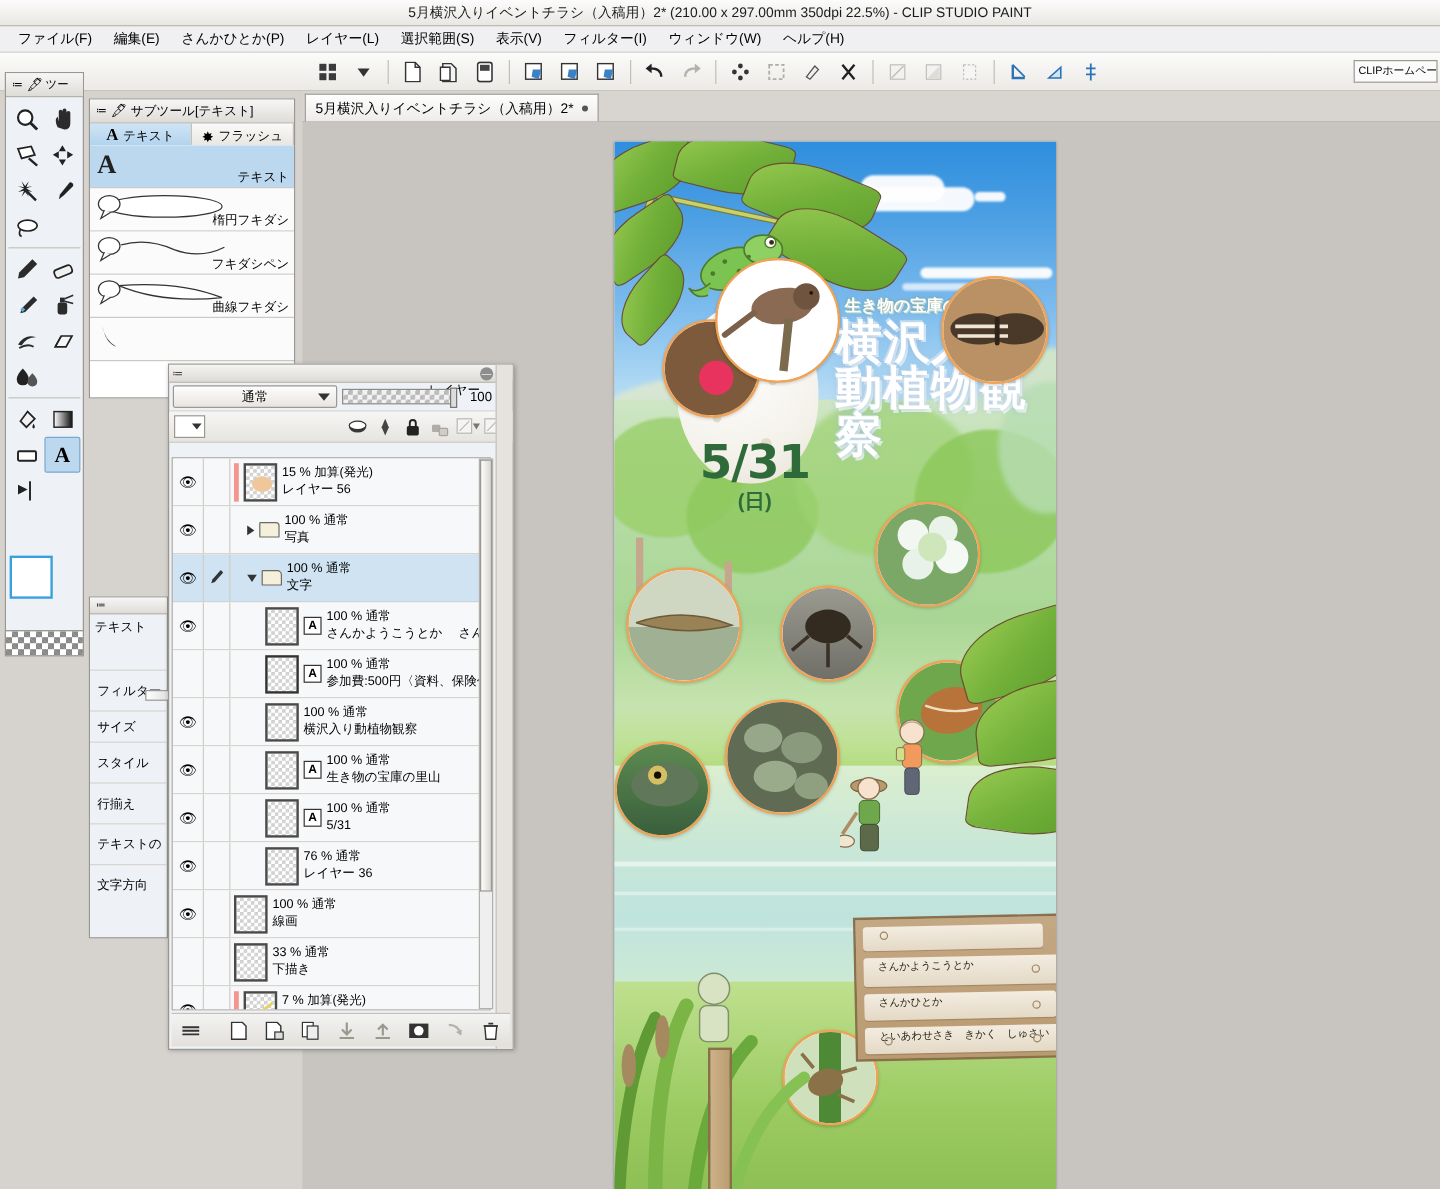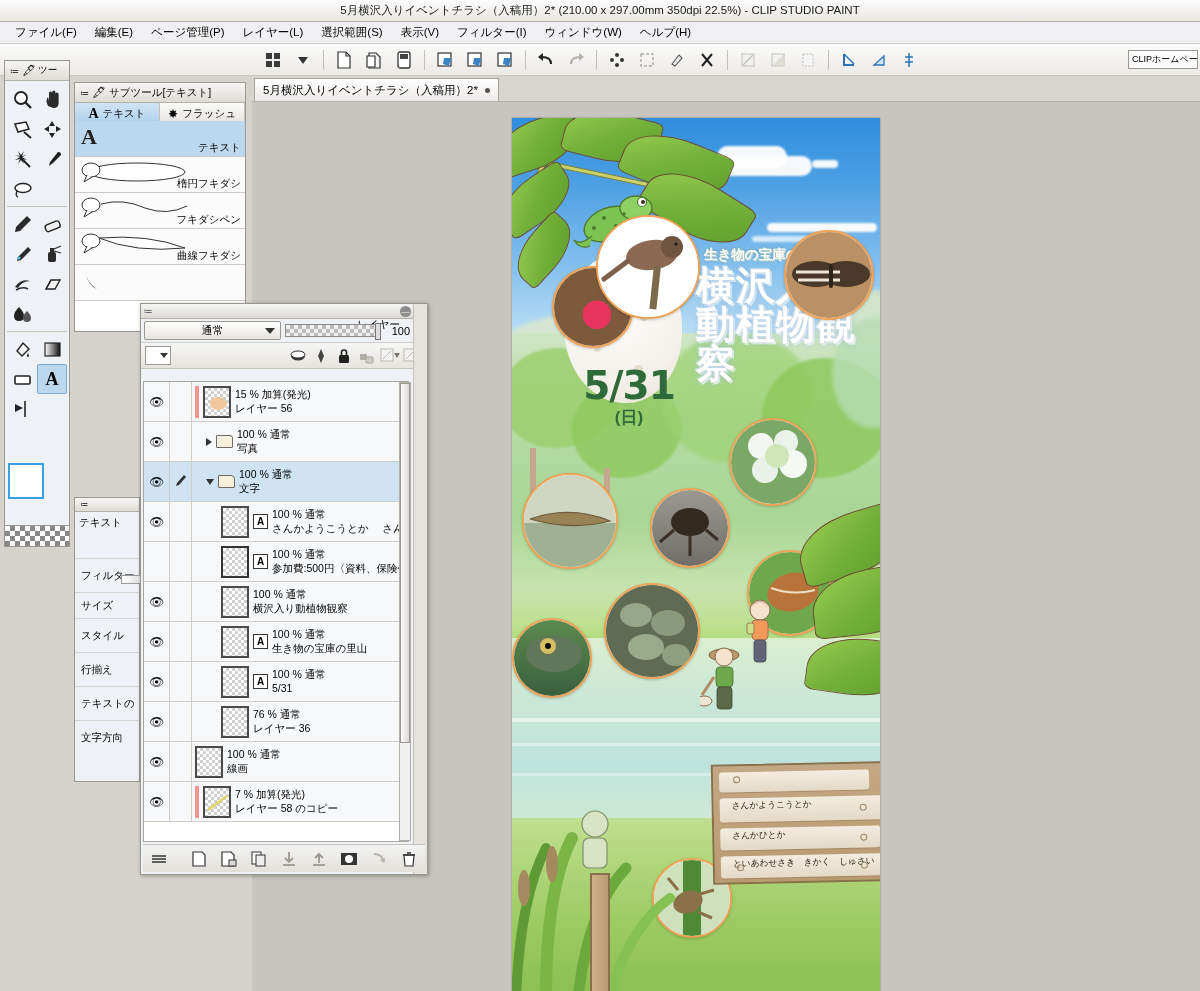--- a/index.html
+++ b/index.html
@@ -222,21 +222,21 @@
 
 <div id="app">
 
   <div class="titlebar">
     <div class="ttl">5月横沢入りイベントチラシ（入稿用）2* (210.00 x 297.00mm 350dpi 22.5%)  - CLIP STUDIO PAINT</div>
   </div>
 
   <div class="menubar">
     <div class="mi">ファイル(F)</div>
     <div class="mi">編集(E)</div>
-    <div class="mi">ページ管理(P)</div>
+    <div class="mi">さんかひとか(P)</div>
     <div class="mi">レイヤー(L)</div>
     <div class="mi">選択範囲(S)</div>
     <div class="mi">表示(V)</div>
     <div class="mi">フィルター(I)</div>
     <div class="mi">ウィンドウ(W)</div>
     <div class="mi">ヘルプ(H)</div>
   </div>
 
   <div class="cmdbar">
     <div class="cmdstrip">
@@ -994,20 +994,31 @@
         <div class="pen"></div>
         <div class="body">
           <div class="thumb"></div>
           <div>
             <div class="meta"><span>100 %</span> <span>通常</span></div>
             <div class="nm2">線画</div>
           </div>
         </div>
       </div>
 
+      <div class="lrow">
+        <div class="eye"></div>
+        <div class="pen"></div>
+        <div class="body">
+          <div class="thumb" style="background-color:#f0e6dd;"></div>
+          <div>
+            <div class="meta"><span>33 %</span> <span></span><span>通常</span></div>
+            <div class="nm2">下描き</div>
+          </div>
+        </div>
+      </div>
 
       <div class="lrow">
         <div class="eye">👁</div>
         <div class="pen"></div>
         <div class="body">
           <div class="redbar"></div>
           <div class="thumb">
               <svg style="position:absolute;left:2px;top:6px;" width="22" height="18">
                 <path d="M1 16 L20 2" stroke="#e3d464" stroke-width="2.4"></path>
               </svg>

